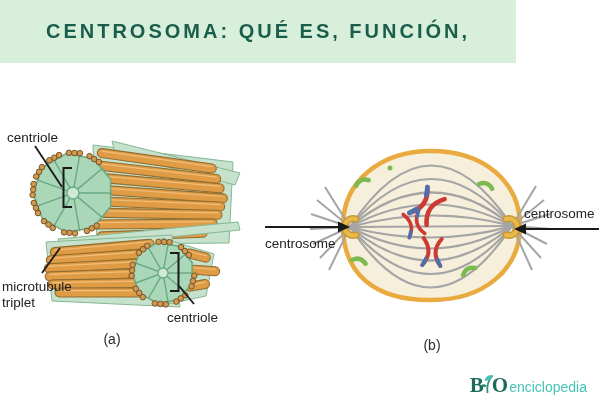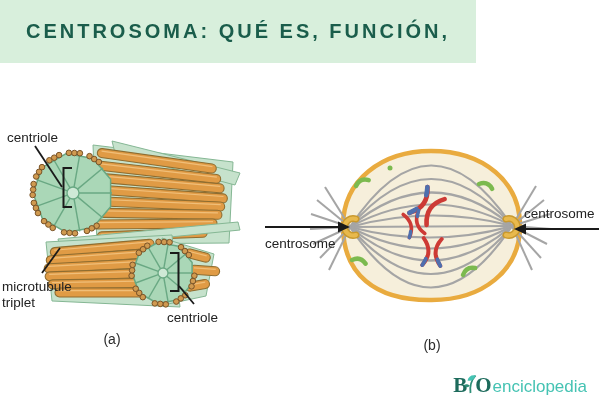--- a/index.html
+++ b/index.html
@@ -1,35 +1,35 @@
 <!DOCTYPE html>
 <html><head>
 <meta charset="utf-8">
 <style>
   html,body{margin:0;padding:0;}
   body{width:600px;height:400px;position:relative;background:#ffffff;overflow:hidden;
        font-family:"Liberation Sans",sans-serif;}
-  .header{position:absolute;top:0;left:0;width:476px;height:63px;background:#d8efdc;
+  .header{position:absolute;top:0;left:0;width:516px;height:63px;background:#d8efdc;
           display:flex;flex-direction:column;justify-content:center;align-items:center;}
   .title-line{color:#1a5d4b;font-weight:700;font-size:20px;letter-spacing:3px;
               line-height:27px;text-align:center;white-space:nowrap;}
   svg.fig{position:absolute;}
   #figA{left:0;top:115px;}
   #figB{left:255px;top:130px;}
   .lbl{font-size:13.5px;fill:#222222;}
   .cap{font-size:14px;fill:#2b2b2b;}
   .ptr{stroke:#1a1a1a;stroke-width:1.8;}
   .bracket{stroke:#1a1a1a;stroke-width:2;fill:none;}
   .arrow{stroke:#1a1a1a;stroke-width:2.2;}
   .ah{fill:#1a1a1a;}
   .logo{position:absolute;right:13px;bottom:5px;display:flex;align-items:flex-end;}
   .logo-b{font-family:"Liberation Serif",serif;font-weight:700;font-size:21px;
           color:#1d6b5c;line-height:20px;}
   .logo-leaf{margin:0 -2px 1px -3px;}
-  .logo-text{font-size:17px;color:#45c3b3;line-height:16px;margin-left:1px;}
+  .logo-text{font-size:14px;color:#45c3b3;line-height:16px;margin-left:1px;}
 </style>
 </head>
 <body>
 
 <div class="header">
   <div class="title-line">CENTROSOMA: QUÉ ES, FUNCIÓN,</div>
 </div>
 
 <svg id="figA" class="fig" width="250" height="245" viewBox="0 0 250 245">
   <g id="figA-art">

